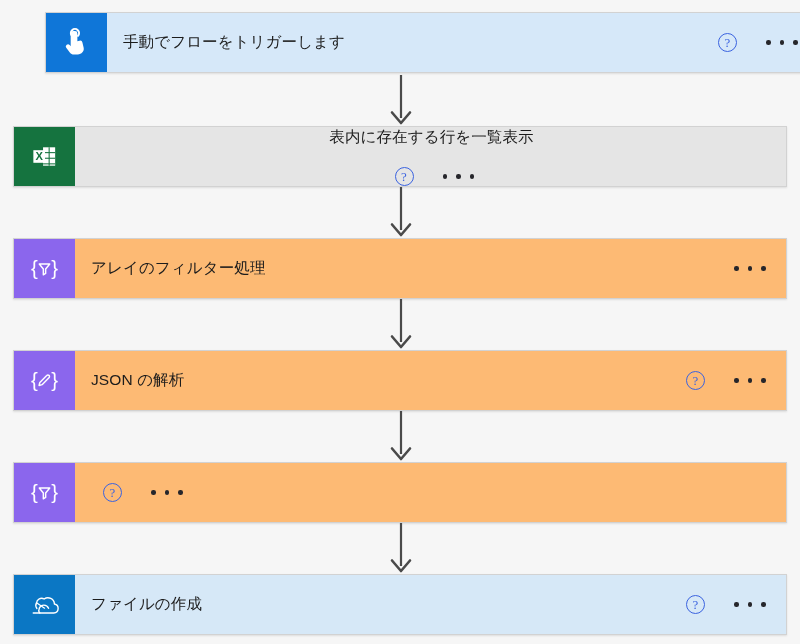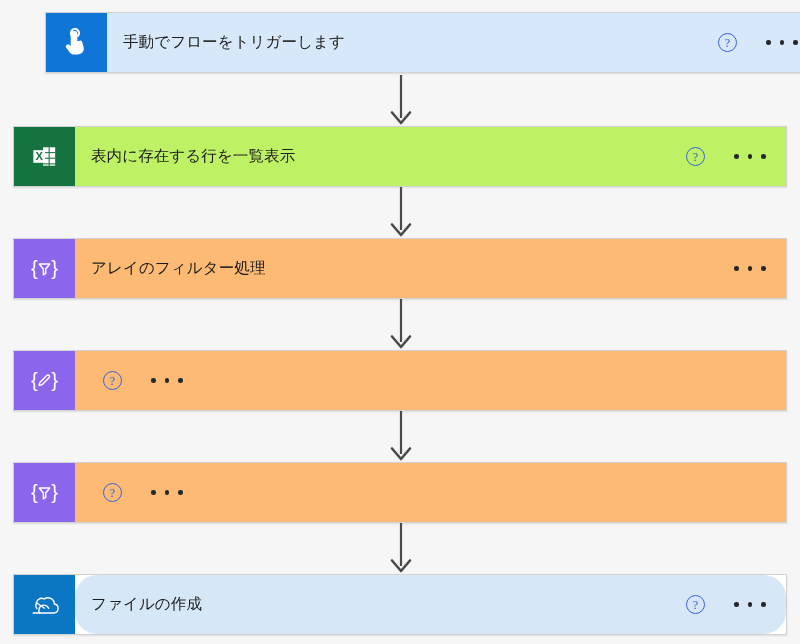--- a/index.html
+++ b/index.html
@@ -104,27 +104,27 @@
     width: 4.5px;
     height: 4.5px;
     border-radius: 50%;
     background: #26262b;
   }
 
   
   .theme-blue  .step-body { background: #d6e8f9; }
   .theme-blue  .step-icon-box { background: #0f76d8; }
 
-  .theme-green .step-body { background: #bef264; }
+  .theme-green .step-body { background: #e5e5e5; flex-direction: column; }
   .theme-green .step-icon-box { background: #15733f; }
 
   .theme-purple .step-body { background: #fdba74; }
   .theme-purple .step-icon-box { background: #8b66ed; }
 
-  .theme-onedrive .step-body { background: #d6e8f7; border-radius: 22px; }
+  .theme-onedrive .step-body { background: #d6e8f7; }
   .theme-onedrive .step-icon-box { background: #0b77c4; }
 
   
   .connector {
     position: absolute;
     left: 390px;
     width: 22px;
     height: 51px;
   }
   .connector svg { display: block; }
@@ -226,20 +226,21 @@
       <div class="step-icon-box">
         <span class="step-icon">
           <svg width="31" height="31" viewBox="0 0 32 32" style="display: block;">
             <text x="5.5" y="22.5" fill="#ffffff" font-size="21" font-family="&quot;Liberation Sans&quot;, sans-serif" font-weight="400" text-anchor="middle">{</text>
             <text x="26.5" y="22.5" fill="#ffffff" font-size="21" font-family="&quot;Liberation Sans&quot;, sans-serif" font-weight="400" text-anchor="middle">}</text>
             <path d="M20.6 10.6a1.8 1.8 0 0 1 0 2.6l-7.1 7.1-3.1.8.8-3.1 7.1-7.1a1.8 1.8 0 0 1 2.3-.3z" fill="none" stroke="#ffffff" stroke-width="1.5" stroke-linejoin="round" stroke-linecap="round"></path>
           </svg>
         </span>
       </div>
       <div class="step-body">
+        <div class="step-title">JSON の解析</div>
         <div class="step-actions">
           <div class="help-icon">?</div>
           <div class="overflow-menu">
             <span class="dot"></span>
             <span class="dot"></span>
             <span class="dot"></span>
           </div>
         </div>
       </div>
     </div>

